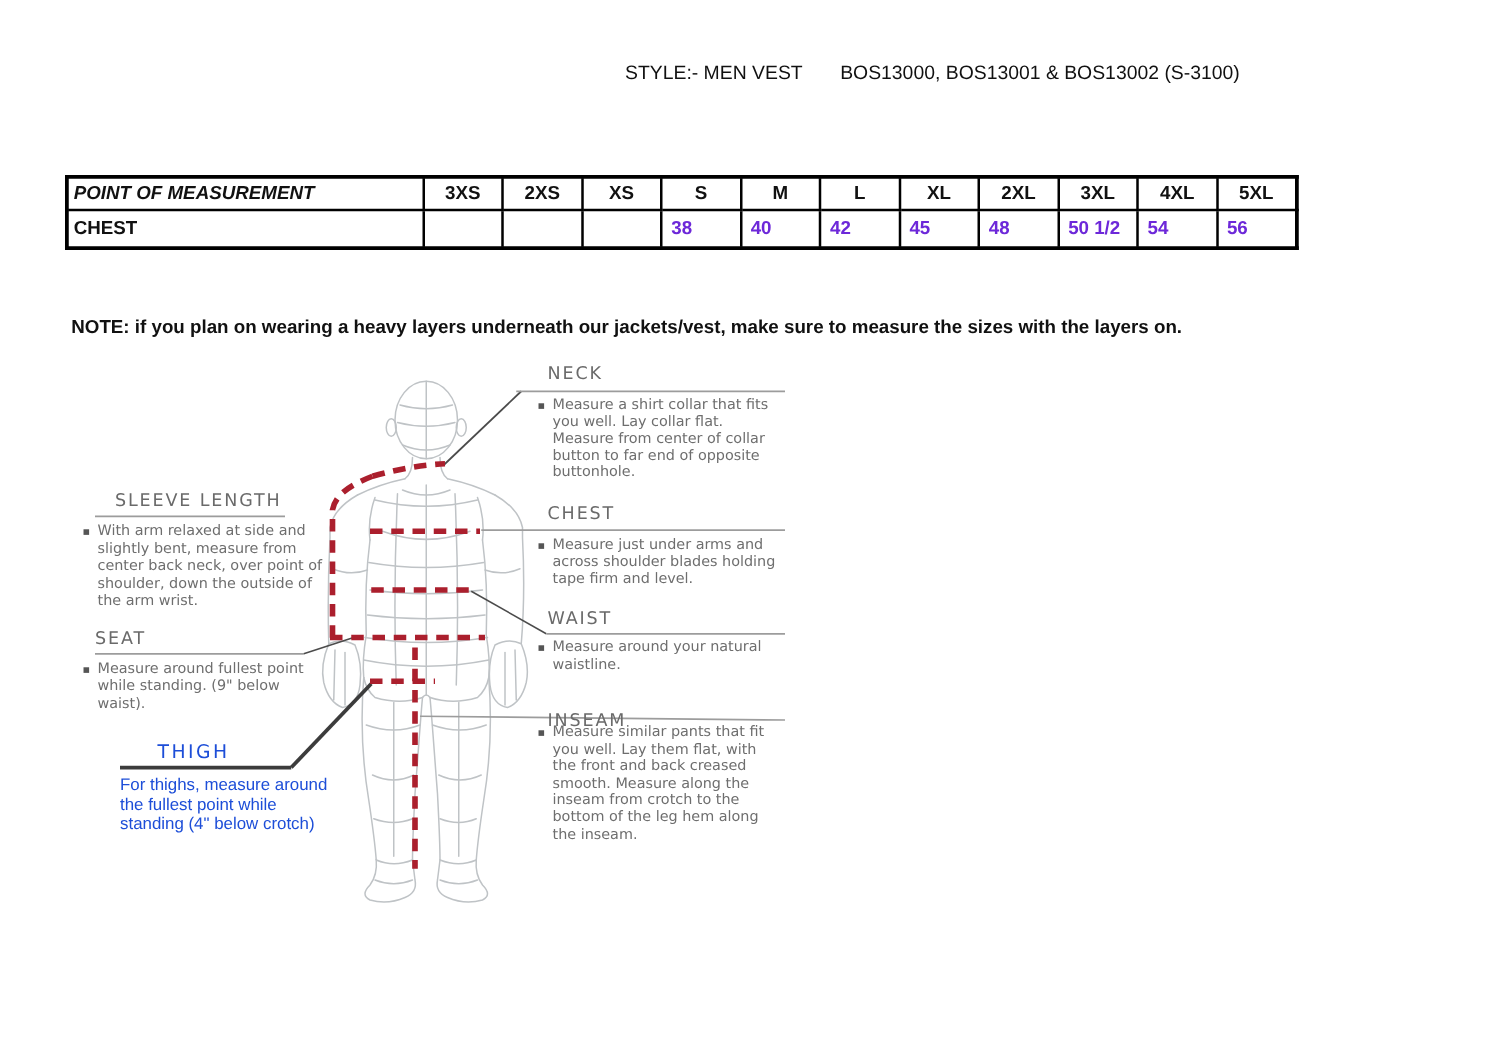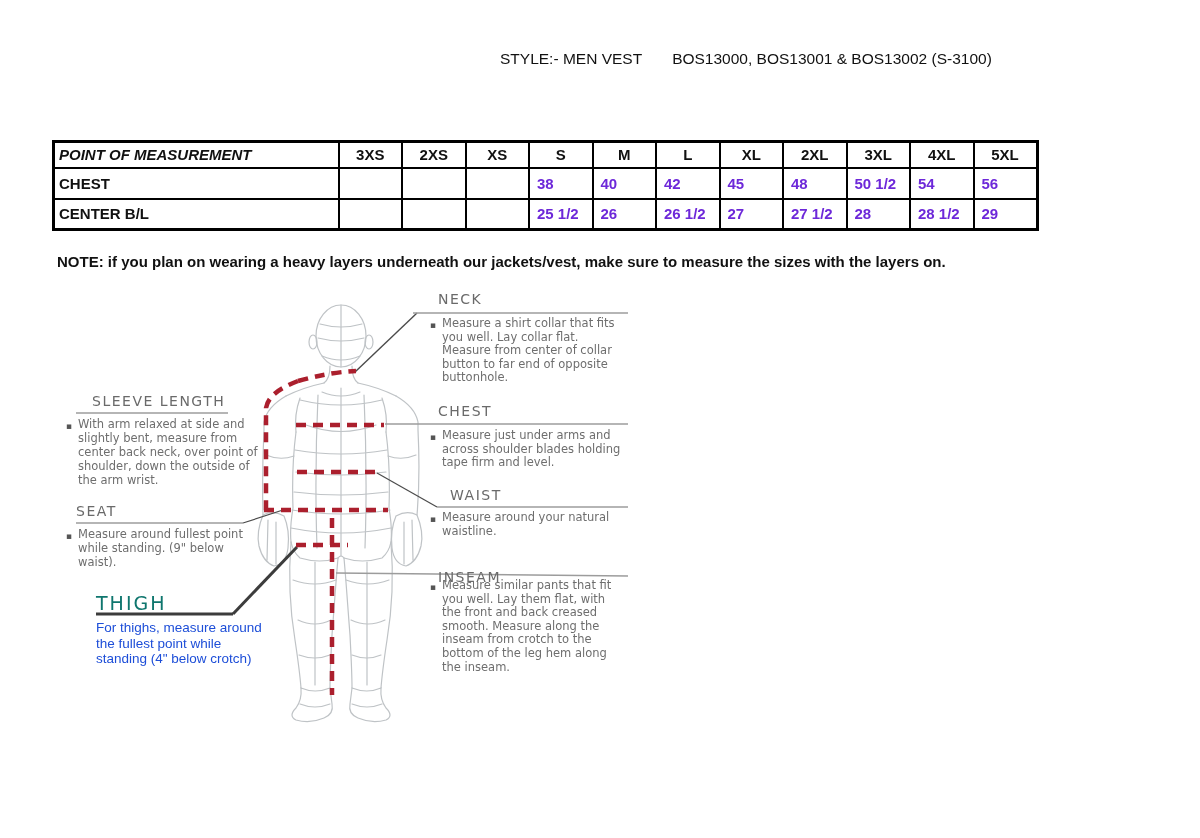--- a/index.html
+++ b/index.html
@@ -22,21 +22,21 @@
   
   #note { position:absolute; left:57px; top:253px; font-size:15px; font-weight:bold; color:#111; white-space:nowrap; }
   
   #diagram { position:absolute; left:0; top:280px; width:700px; height:480px; }
   #diagram svg { position:absolute; left:0; top:0; }
   .anno { position:absolute; }
   .anno-h {
     font-family:"DejaVu Sans", sans-serif; font-size:14px; color:#6a6a6a;
     letter-spacing:1.5px; white-space:nowrap;
   }
-  .anno-h.dark { color:#0f766e; font-size:19px; letter-spacing:2px; }
+  .anno-h.dark { color:#1d4ed8; font-size:15px; letter-spacing:2px;margin-left:30px; }
   .anno-body {
     display:flex; align-items:flex-start;
     font-family:"DejaVu Sans", sans-serif; font-size:11.5px; line-height:13.6px; color:#6e6e6e;
   }
   .anno-body .bullet { font-size:9px; color:#555; margin-top:2px; width:12px; flex:0 0 12px; }
   .anno-body.left-col { line-height:14px; }
   .thigh-body {
     position:absolute; font-family:"Liberation Sans", sans-serif;
     font-size:13.5px; line-height:15.5px; color:#1d4ed8;
   }
@@ -88,34 +88,20 @@
         <td></td>
         <td>38</td>
         <td>40</td>
         <td>42</td>
         <td>45</td>
         <td>48</td>
         <td>50 1/2</td>
         <td>54</td>
         <td>56</td>
       </tr>
-      <tr>
-        <td class="rowlabel">CENTER B/L</td>
-        <td></td>
-        <td></td>
-        <td></td>
-        <td>25 1/2</td>
-        <td>26</td>
-        <td>26 1/2</td>
-        <td>27</td>
-        <td>27 1/2</td>
-        <td>28</td>
-        <td>28 1/2</td>
-        <td>29</td>
-      </tr>
     </tbody>
       </table>
   </div>
 
   <div id="note">NOTE: if you plan on wearing a heavy layers underneath our jackets/vest, make sure to measure the sizes with the layers on.</div>
 
   <div id="diagram">
 
     <svg width="700" height="480" viewBox="0 0 700 480">
 
@@ -213,21 +199,21 @@
       <span class="bullet">▪</span>
       <span>Measure a shirt collar that fits you well. Lay collar flat. Measure from center of collar button to far end of opposite buttonhole.</span>
     </div>
 
     <div class="anno anno-h" style="left:438px; top:123px;">CHEST</div>
     <div class="anno anno-body" style="left:430px; top:149px; width:196px;">
       <span class="bullet">▪</span>
       <span>Measure just under arms and across shoulder blades holding tape firm and level.</span>
     </div>
 
-    <div class="anno anno-h" style="left:450px; top:207px;">WAIST</div>
+    <div class="anno anno-h" style="left:438px; top:207px;">WAIST</div>
     <div class="anno anno-body" style="left:430px; top:231px; width:185px;">
       <span class="bullet">▪</span>
       <span>Measure around your natural waistline.</span>
     </div>
 
     <div class="anno anno-h" style="left:438px; top:289px;">INSEAM</div>
     <div class="anno anno-body" style="left:430px; top:299px; width:196px;">
       <span class="bullet">▪</span>
       <span>Measure similar pants that fit you well. Lay them flat, with the front and back creased smooth. Measure along the inseam from crotch to the bottom of the leg hem along the inseam.</span>
     </div>

